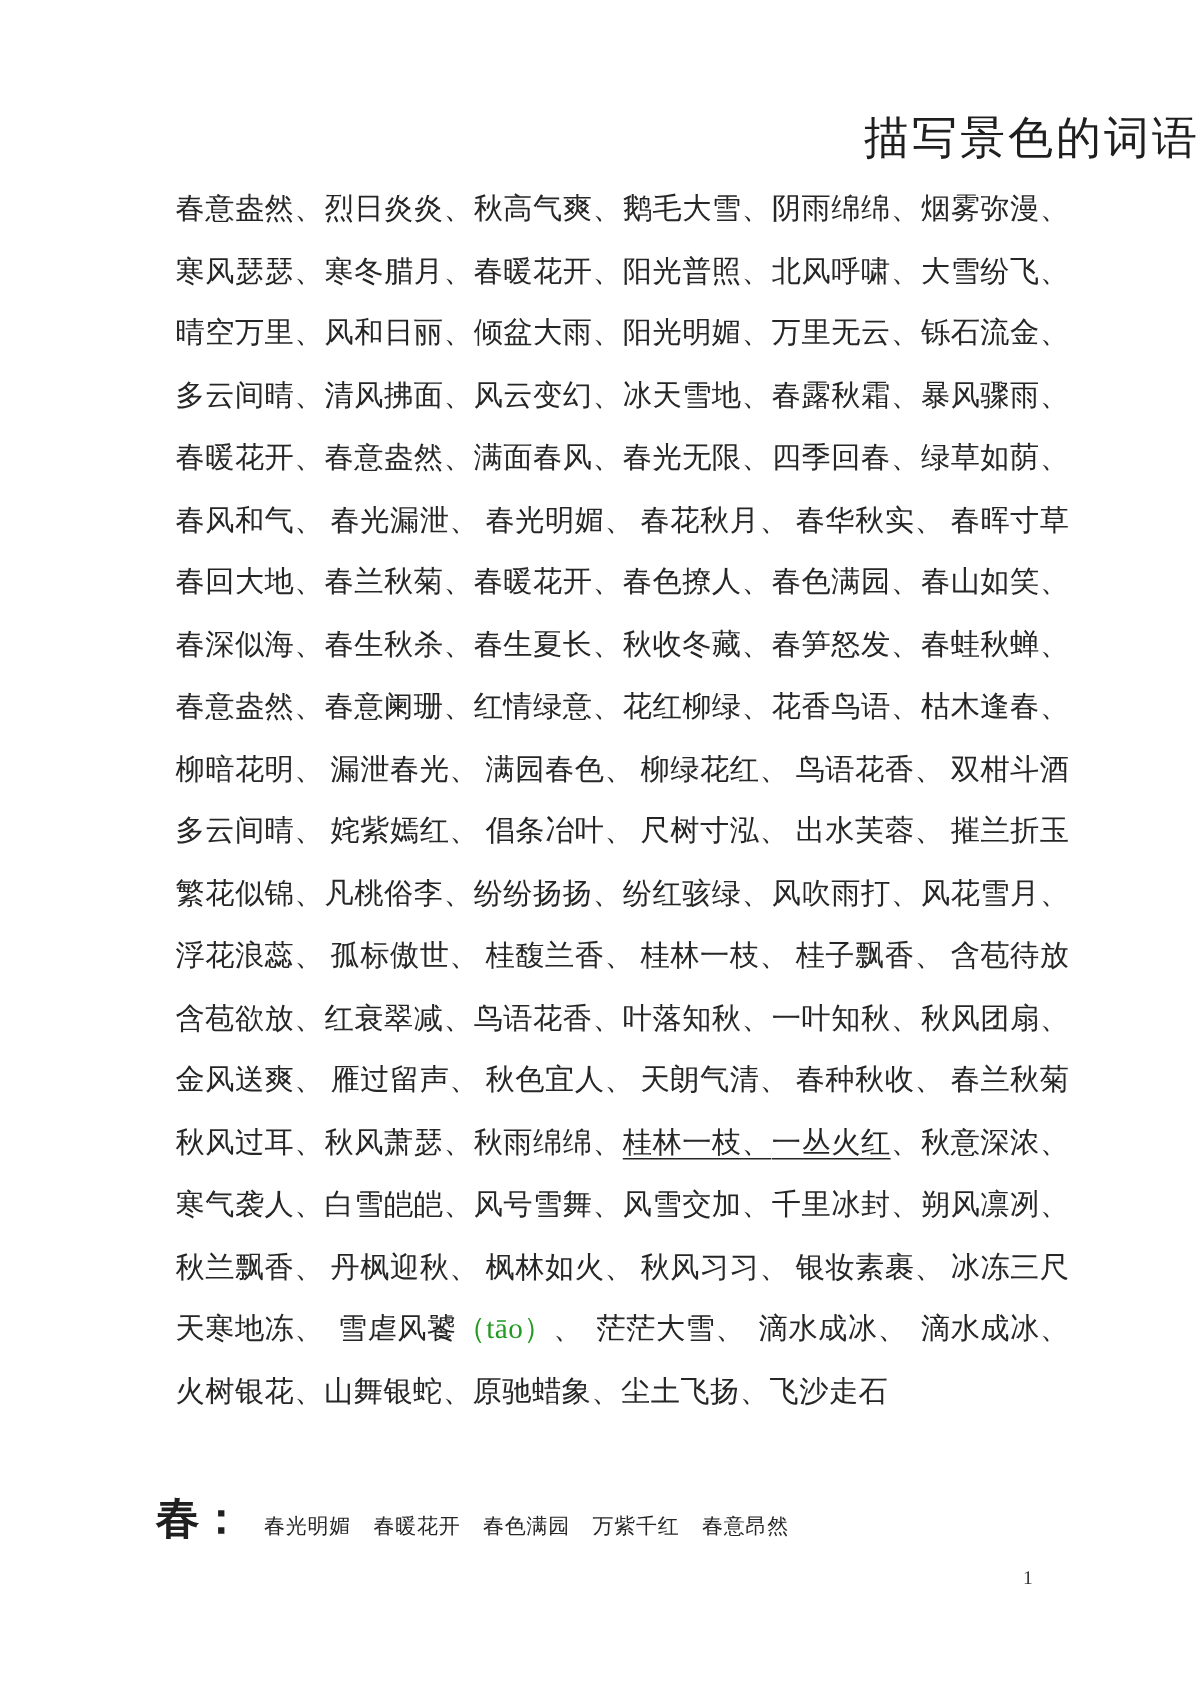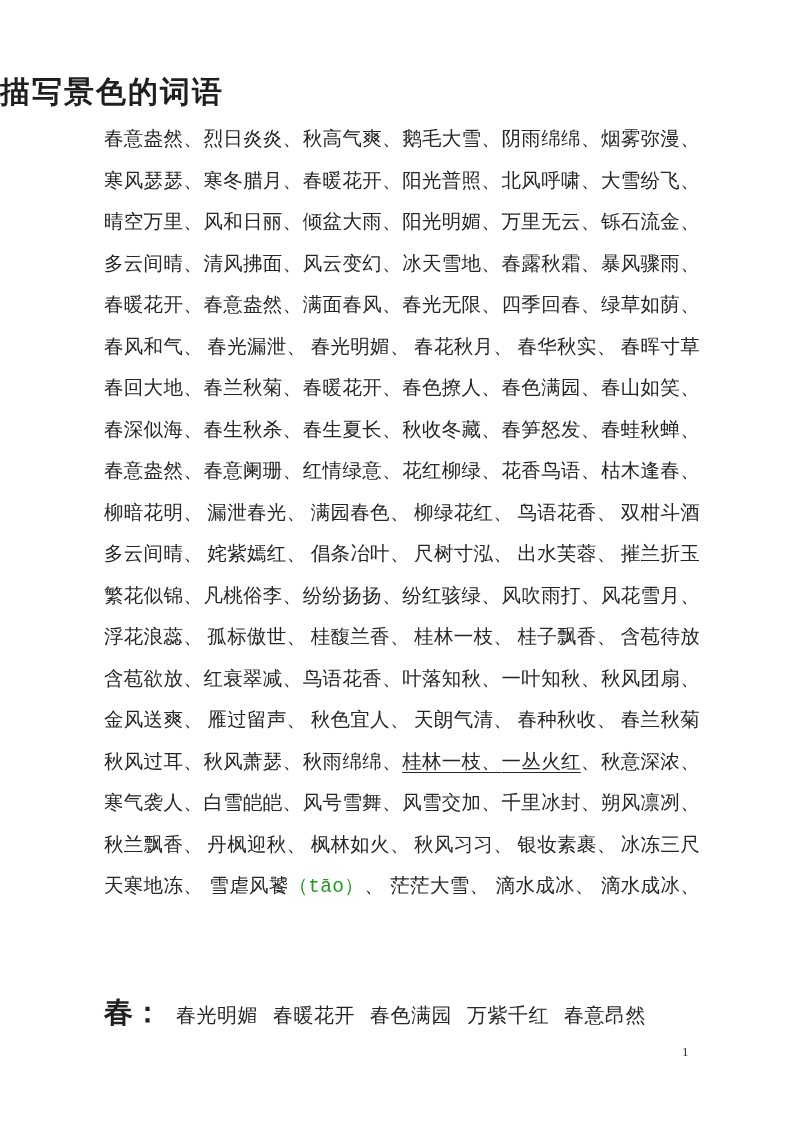--- a/index.html
+++ b/index.html
@@ -11,32 +11,31 @@
     background: #ffffff;
     font-family: "Liberation Serif", "DejaVu Serif", serif;
     color: #262626;
     overflow: hidden;
   }
   .doc-title {
     position: absolute;
     top: 72px;
     left: 0;
     width: 100%;
-    text-align: left;
+    text-align: right;
     font-size: 30px;
-    font-weight: bold;
+    font-weight: normal;
     letter-spacing: 2px;
     color: #1f1f1f;
   }
   .word-list {
     position: absolute;
     top: 118px;
-    left: 104px;
+    left: 117px;
     width: 596px;
-    font-family: Liberation Mono, monospace;
   }
   .line {
     height: 41.5px;
     display: flex;
     align-items: center;
     font-size: 19.5px;
     letter-spacing: 0.3px;
     white-space: nowrap;
   }
   .line.just { justify-content: space-between; }
@@ -58,21 +57,21 @@
     align-items: baseline;
     white-space: nowrap;
   }
   .spring-label {
     font-size: 29px;
     font-weight: bold;
     color: #1f1f1f;
     margin-right: 14px;
   }
   .spring-word {
-    font-size: 20px;
+    font-size: 14px;
     letter-spacing: 0.5px;
     margin-right: 15px;
   }
   .page-number {
     position: absolute;
     top: 1044px;
     left: 682px;
     font-size: 13px;
     color: #333333;
   }
@@ -229,20 +228,27 @@
         <span class="seg"><span class="run">银妆素裹、</span></span>
         <span class="seg"><span class="run">冰冻三尺</span></span>
       </div>
       <div class="line just">
         <span class="seg"><span class="run">天寒地冻、</span></span>
         <span class="seg"><span class="run">雪虐风饕</span><span class="run green">（tāo）</span><span class="run">、</span></span>
         <span class="seg"><span class="run">茫茫大雪、</span></span>
         <span class="seg"><span class="run">滴水成冰、</span></span>
         <span class="seg"><span class="run">滴水成冰、</span></span>
       </div>
+      <div class="line nojust">
+        <span class="seg"><span class="run">火树银花、</span></span>
+        <span class="seg"><span class="run">山舞银蛇、</span></span>
+        <span class="seg"><span class="run">原驰蜡象、</span></span>
+        <span class="seg"><span class="run">尘土飞扬、</span></span>
+        <span class="seg"><span class="run">飞沙走石</span></span>
+      </div>
     </div>
 
   <div class="spring-line">
     <span class="spring-label">春：</span>
     <span><span class="spring-word">春光明媚</span><span class="spring-word">春暖花开</span><span class="spring-word">春色满园</span><span class="spring-word">万紫千红</span><span class="spring-word">春意昂然</span></span>
   </div>
 
   <div class="page-number">1</div>
 </div>
 

